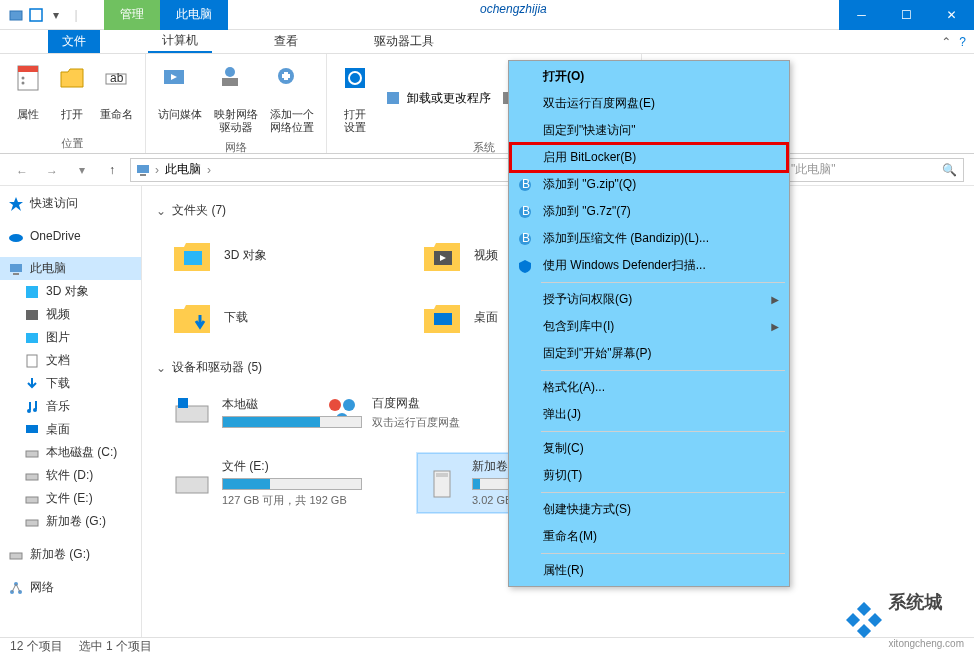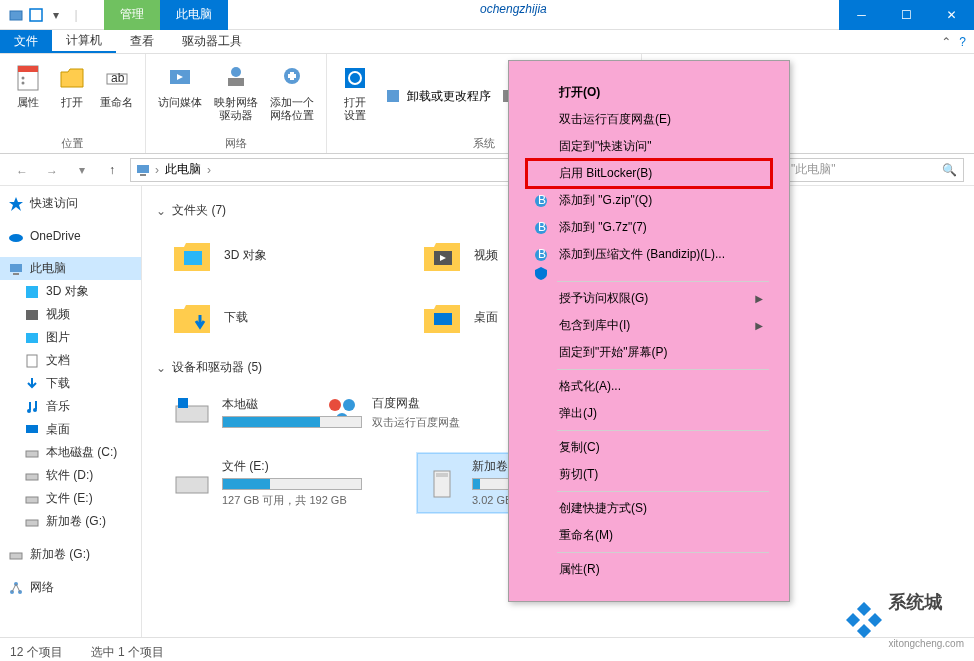--- a/index.html
+++ b/index.html
@@ -14,30 +14,30 @@
     .tab.highlight { background: #70c160; color: #fff; }
     .tab.active-dark { background: #0078d7; color: #fff; }
     .title-text { margin-left: 60px; color: #777; font-size: 12px; text-align: right; }
     .window-controls { margin-left: auto; display: flex; }
     .win-btn { width: 45px; height: 30px; display: flex; align-items: center; justify-content: center; color: #fff; cursor: pointer; }
     .win-btn.min, .win-btn.max { background: #0078d7; }
     .win-btn.close { background: #0078d7; }
     
     
     .menutabs { height: 24px; background: #fff; display: flex; align-items: stretch; border-bottom: 1px solid #e0e0e0; }
-    .menutab { padding: 0 14px; display: flex; align-items: center; cursor: pointer; color: #333; }
+    .menutab { padding: 0 14px; display: flex; align-items: center; cursor: pointer; color: #333; margin-left: 48px; }
     .menutab.file { background: #0078d7; color: #fff; }
     .menutab.active { border-bottom: 2px solid #0078d7; }
     .menutabs-right { margin-left: auto; display: flex; align-items: center; padding-right: 8px; gap: 8px; color: #666; }
     
     
     .ribbon { height: 100px; background: #fff; border-bottom: 1px solid #d0d0d0; display: flex; }
     .ribbon-group { display: flex; flex-direction: column; border-right: 1px solid #e5e5e5; padding: 4px 8px 2px; }
     .ribbon-items { display: flex; gap: 4px; flex: 1; }
-    .ribbon-btn { display: flex; flex-direction: column; align-items: center; gap: 2px; padding: 4px; cursor: pointer; min-width: 40px; }
+    .ribbon-btn { display: flex; flex-direction: column; gap: 14px; padding: 4px; cursor: pointer; min-width: 40px; }
     .ribbon-icon { width: 32px; height: 32px; display: flex; align-items: center; justify-content: center; }
     .ribbon-label { font-size: 11px; text-align: center; color: #333; line-height: 1.2; }
     .ribbon-group-label { text-align: center; font-size: 11px; color: #666; padding-top: 2px; }
     .ribbon-small-list { display: flex; flex-direction: row; gap: 2px; padding: 2px; }
     .ribbon-small-item { display: flex; align-items: center; gap: 6px; padding: 2px 4px; cursor: pointer; font-size: 11px; }
     .small-icon { width: 16px; height: 16px; }
     
     
     .addressbar { height: 32px; display: flex; align-items: center; gap: 6px; padding: 0 10px; border-bottom: 1px solid #e5e5e5; }
     .nav-btn { width: 24px; height: 24px; border-radius: 2px; display: flex; align-items: center; justify-content: center; color: #888; cursor: pointer; }
@@ -68,32 +68,32 @@
     .drive-item { display: flex; gap: 10px; width: 230px; cursor: pointer; padding: 6px; align-items: center; }
     .drive-item.selected { background: #cce8ff; outline: 1px solid #99d1ff; }
     .drive-icon { width: 40px; height: 40px; flex-shrink: 0; }
     .drive-info { display: flex; flex-direction: column; gap: 3px; flex: 1; }
     .drive-name { color: #333; }
     .drive-sub { color: #666; font-size: 11px; }
     .drive-bar { width: 140px; height: 12px; border: 1px solid #b0b0b0; background: #eee; position: relative; }
     .drive-bar-fill { height: 100%; background: #26a0da; }
     
     
-    .context-menu { position: absolute; left: 508px; top: 60px; width: 282px; background: #f9a8d4; border: 1px solid #a0a0a0; box-shadow: 2px 2px 6px rgba(0,0,0,0.25); z-index: 100; padding: 18px; }
+    .context-menu { position: absolute; left: 508px; top: 60px; width: 282px; background: #7dd3fc; border: 1px solid #a0a0a0; box-shadow: 2px 2px 6px rgba(0,0,0,0.25); z-index: 100; padding: 2px; }
     .ctx-item { display: flex; align-items: center; padding: 5px 8px 5px 32px; cursor: pointer; position: relative; color: #000; }
     .ctx-item.highlighted { outline: 3px solid #e60000; outline-offset: -1px; }
     .ctx-icon { position: absolute; left: 6px; width: 16px; height: 16px; }
     .ctx-sep { height: 1px; background: #d0d0d0; margin: 3px 2px 3px 30px; }
     .ctx-arrow { margin-left: auto; color: #555; font-size: 10px; }
     
     
     .red-box { outline: 5px solid #e60000; outline-offset: -2px; }
     
     
-    .statusbar { height: 24px; border-top: 1px solid #e0e0e0; display: flex; align-items: flex-end; padding: 0 10px; gap: 28px; color: #555; font-size: 11px; position: absolute; bottom: 0; left: 0; right: 0; background: #fff; }
+    .statusbar { height: 24px; border-top: 1px solid #e0e0e0; display: flex; align-items: flex-start; padding: 0 10px; gap: 16px; color: #555; font-size: 11px; position: absolute; bottom: 0; left: 0; right: 0; background: #fff; }
     
     
     .watermark { position: absolute; right: 10px; bottom: 12px; display: flex; align-items: center; gap: 6px; opacity: 0.9; }
     .wm-logo { width: 36px; height: 36px; }
     .wm-text { display: flex; flex-direction: column; }
     .wm-main { font-size: 18px; font-weight: bold; color: #333; }
     .wm-sub { font-size: 10px; color: #888; margin-top: 24px; }
   </style>
 </head>
 <body>
@@ -511,20 +511,21 @@
       <svg class="ctx-icon">
         <circle cx="8" cy="8" r="6" fill="#3498db"></circle>
         <text x="5" y="11" fill="#fff" font-size="9">B</text>
       </svg>
       <span>添加到压缩文件 (Bandizip)(L)...</span>
     </div>
   <div class="ctx-item">
       <svg class="ctx-icon">
         <path d="M8 2 L14 5 L14 9 Q14 13 8 15 Q2 13 2 9 L2 5 Z" fill="#0078d7"></path>
       </svg>
+      <span>使用 Windows Defender扫描...</span>
     </div>
   <div class="ctx-sep"></div>
   <div class="ctx-item">
       <span>授予访问权限(G)</span>
       <span class="ctx-arrow">▶</span>
     </div>
   <div class="ctx-item">
       <span>包含到库中(I)</span>
       <span class="ctx-arrow">▶</span>
     </div>

